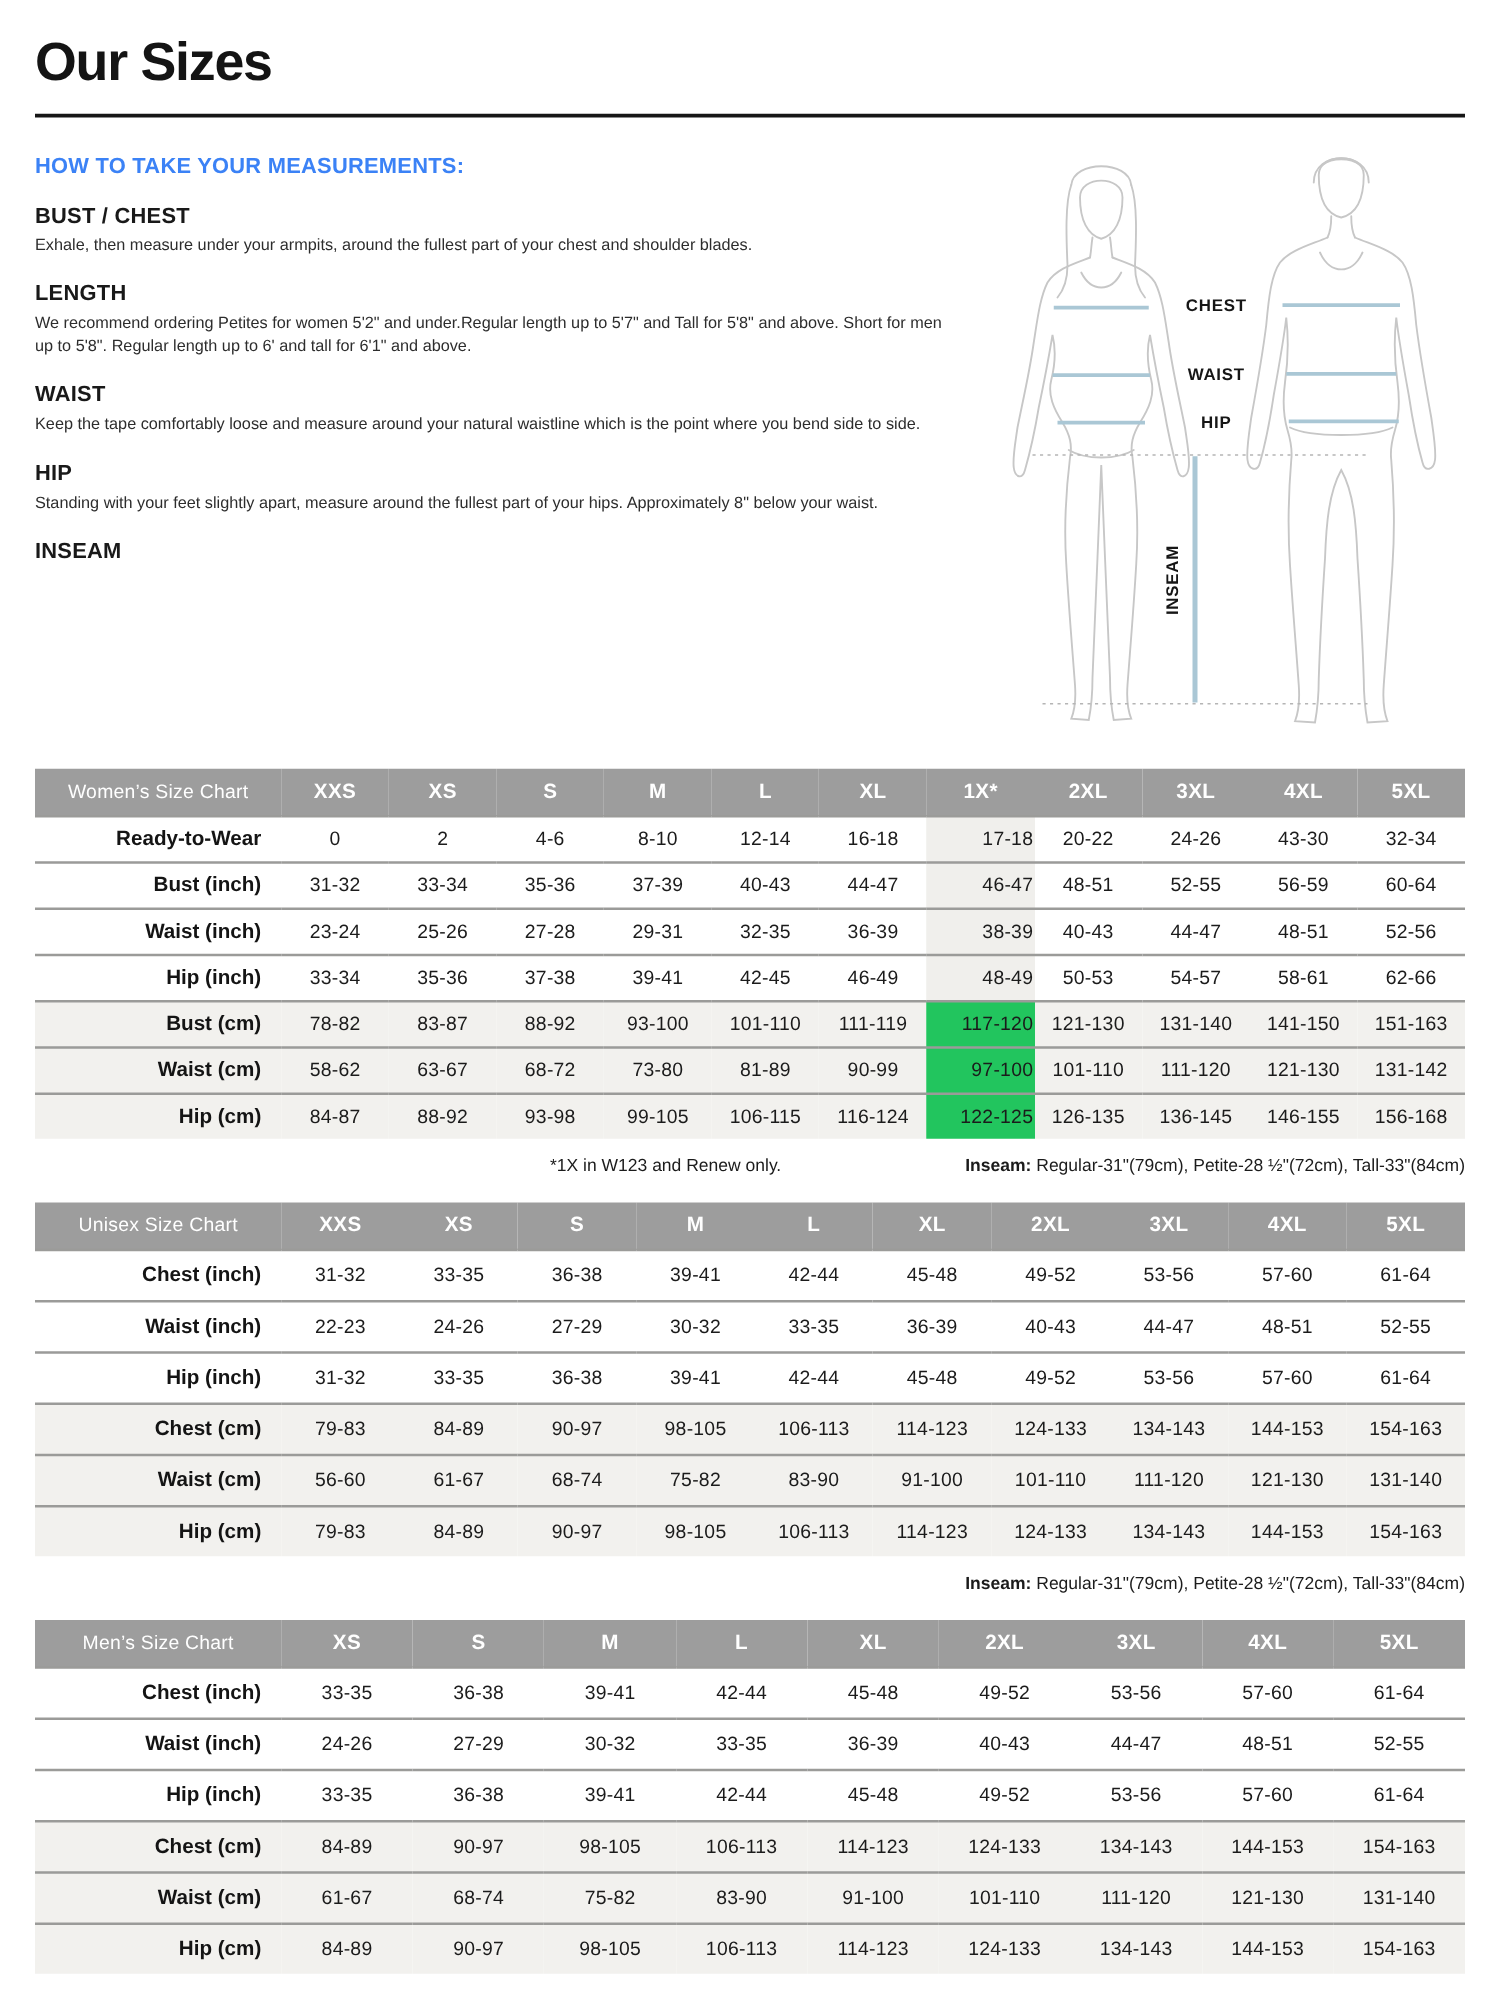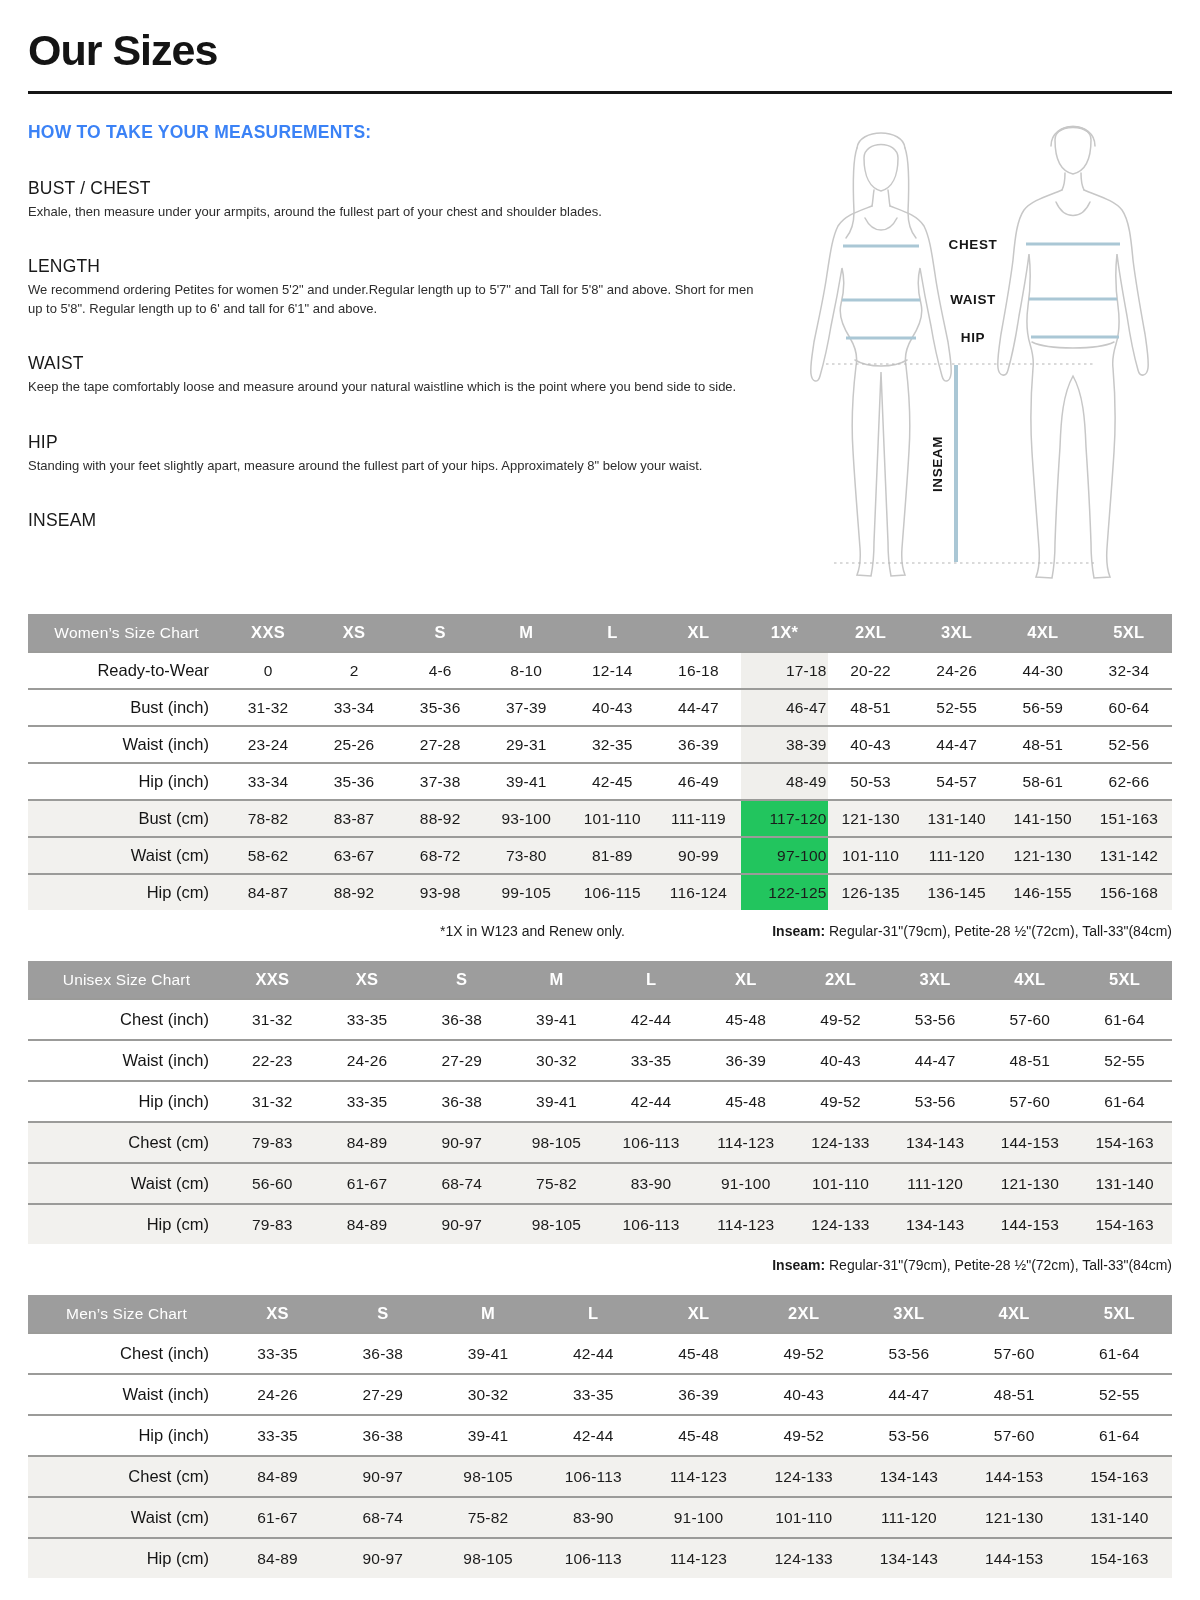--- a/index.html
+++ b/index.html
@@ -13,36 +13,36 @@
 
   h1.page-title {
     margin:6px 0 16px; font-size:43px; font-weight:900;
     letter-spacing:-1px; color:#141414;
   }
   .rule { border-bottom:3.5px solid #161616; }
 
   .content { display:flex; margin-top:24px; }
   .text-col { width:752px; }
   h2.howto { margin:4px 0 2px; font-size:17.5px; font-weight:800; letter-spacing:.2px; color:#3b82f6; }
-  .measure-section h3 { margin:35px 0 1px; font-size:17.5px; font-weight:400; letter-spacing:.2px; color:#191919; }
+  .measure-section h3 { margin:19px 0 1px; font-size:17.5px; font-weight:700; letter-spacing:.2px; color:#191919; }
   .measure-section p { margin:4px 0 0; font-size:13px; line-height:1.42; color:#2d2d2d; max-width:736px; }
 
   .diagram-wrap { width:392px; margin-left:12px; margin-top:-4px; }
   svg.diagram text { font-family:"Liberation Sans", sans-serif; font-weight:700; font-size:13.5px; letter-spacing:.6px; fill:#161616; }
 
   .table-section { margin-top:22px; }
   table.size-table { width:100%; border-collapse:collapse; table-layout:fixed; }
   table.size-table thead th {
     background:#9d9d9d; color:#ffffff; padding:9px 2px;
     font-size:16.5px; font-weight:700; letter-spacing:.3px; text-align:center;
   }
   table.size-table thead th.t-title { font-weight:400; font-size:15.5px; letter-spacing:.2px;text-align:center; }
   table.size-table tbody th, table.size-table tbody td { border-top:2px solid #9b9b99; }
   table.size-table tbody th.rowlabel {
-    text-align:right; padding-right:16px; font-size:16.5px; font-weight:400; color:#141414;
+    text-align:right; padding-right:16px; font-size:16.5px; font-weight:700; color:#141414;
     background:#fff;
   }
   table.size-table tbody td {
     text-align:center; font-size:15.5px; letter-spacing:.2px; color:#1b1b1b; background:#fff;
   }
   .t0 tbody th, .t0 tbody td { padding-top:8px; padding-bottom:8px; }
   .t1 tbody th, .t1 tbody td, .t2 tbody th, .t2 tbody td { padding-top:10px; padding-bottom:10px; }
   table.size-table tbody tr.shaded th.rowlabel,
   table.size-table tbody tr.shaded td { background:#f2f1ee; }
   table.size-table tbody td.hl { background:#f0efec;text-align:right; }
@@ -174,21 +174,21 @@
             <th class="rowlabel">Ready-to-Wear</th>
             <td>0</td>
             <td>2</td>
             <td>4-6</td>
             <td>8-10</td>
             <td>12-14</td>
             <td>16-18</td>
             <td class="hl">17-18</td>
             <td>20-22</td>
             <td>24-26</td>
-            <td>44-30</td>
+            <td>43-30</td>
             <td>32-34</td>
           </tr>
           <tr>
             <th class="rowlabel">Bust (inch)</th>
             <td>31-32</td>
             <td>33-34</td>
             <td>35-36</td>
             <td>37-39</td>
             <td>40-43</td>
             <td>44-47</td>

